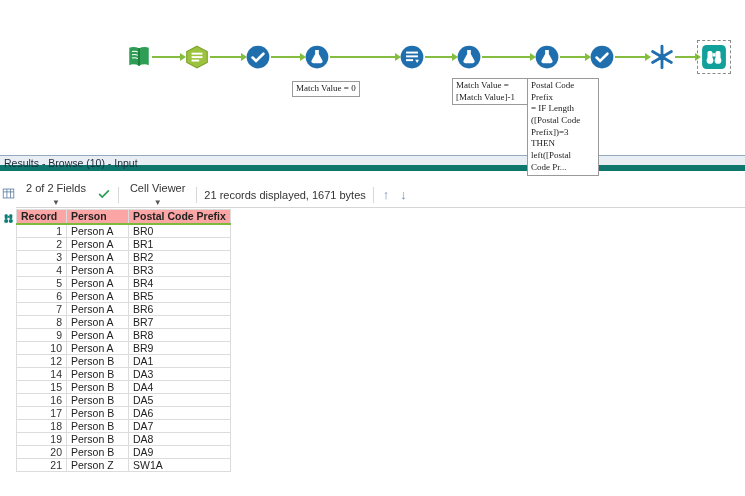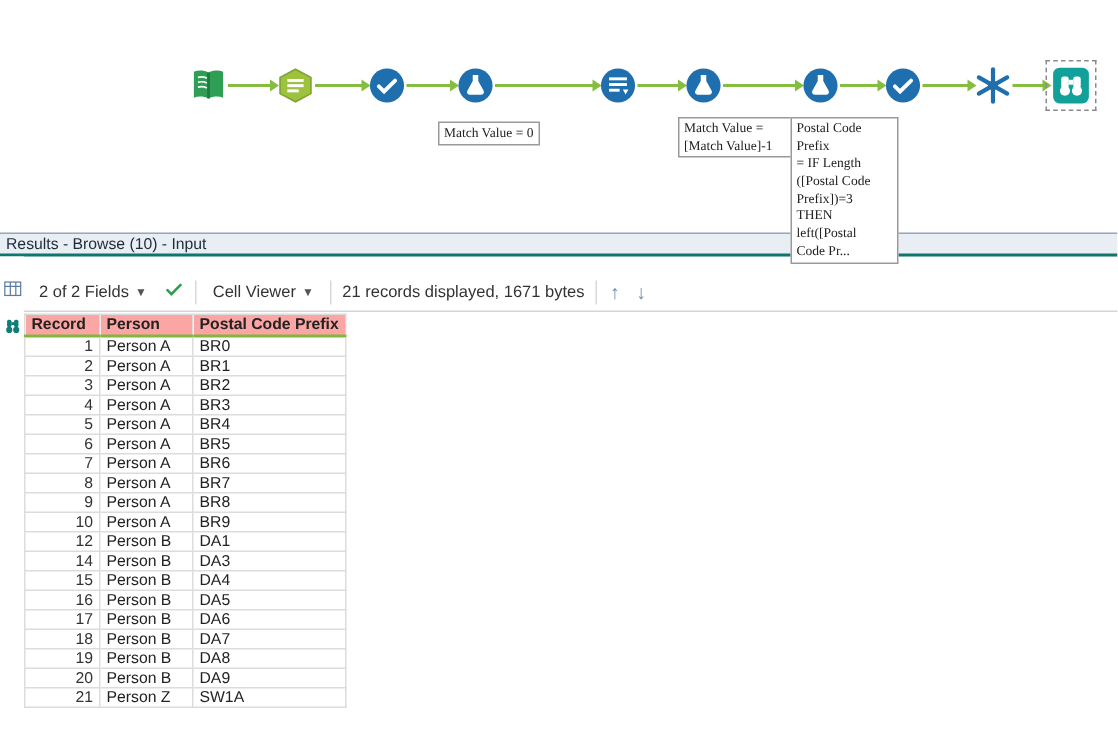--- a/index.html
+++ b/index.html
@@ -20,29 +20,29 @@
   .annotation {
     position:absolute; background:#fff; border:1px solid #9a9a9a;
     font-size:9px; line-height:1.3; padding:1px 3px; white-space:pre-line;
     color:#222; z-index:6; max-width:80px;
   }
   .selected-tool { outline:1px dashed #8a8a8a; outline-offset:3px; }
 
   
   .results-header {
     position:absolute; left:0; top:155px; width:745px; height:16px;
-    background:#e9eef5; border-top:1px solid #93a9c0; border-bottom:2px solid #0f766e;
+    background:#e9eef5; border-top:1px solid #93a9c0; border-bottom:6px solid #0f766e;
     font-size:10.5px; line-height:15px; padding-left:4px; color:#1d2b3a; z-index:1;
   }
   .toolbar {
     position:absolute; left:16px; top:182px; right:0; height:26px; background:#fff;
     border-bottom:1px solid #d5d5d5; display:flex; align-items:center; gap:7px;
     font-size:11px; color:#333; padding-left:6px; z-index:1;
   }
-  .tb-btn { display:flex; align-items:center; gap:4px; padding:2px 4px; cursor:default; }
+  .tb-btn { display:flex; align-items:center; gap:4px; padding:2px 4px; cursor:default;flex-direction:column; }
   .caret { font-size:8px; color:#555; }
   .sep { width:1px; height:16px; background:#d8d8d8; }
   .arrow-btn { color:#6c8eb4; font-size:13px; font-weight:bold; padding:0 2px; }
   .search-wrap { margin-left:auto; margin-right:6px; position:relative; }
   .search-wrap svg { position:absolute; left:6px; top:4px; }
   .search-input {
     width:140px; height:17px; border:1px solid #cfcfcf; border-radius:9px;
     padding:0 6px 0 20px; font-size:10.5px; font-family:"Liberation Sans",sans-serif;
     color:#444; outline:none; background:#fff;
   }

